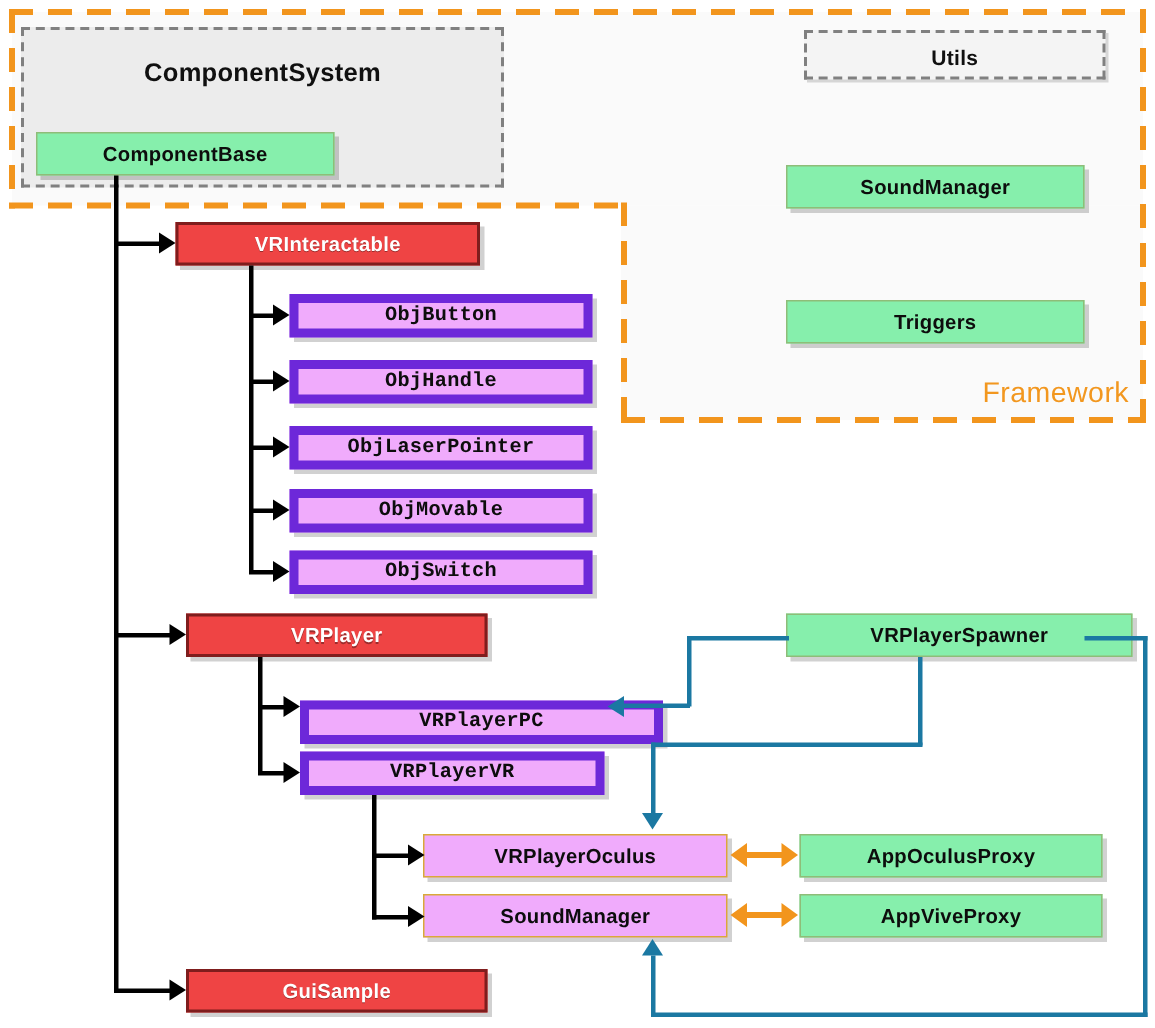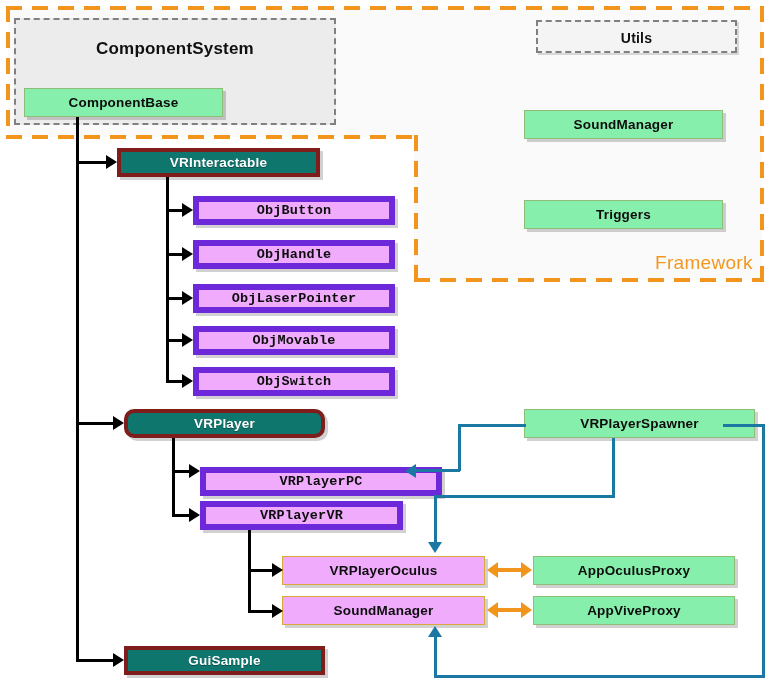--- a/index.html
+++ b/index.html
@@ -40,22 +40,22 @@
     box-sizing:border-box;
     display:flex;
     align-items:center;
     justify-content:center;
     font-size:13.5px;
     font-weight:bold;
     letter-spacing:0.2px;
     box-shadow:3px 3px 0 rgba(0,0,0,0.18);
   }
   .node.blue{
-    background:#0f766e;
-    border:4px solid #7f1d1d;
+    background:#ef4444;
+    border:2px solid #7f1d1d;
     color:#ffffff;
     text-shadow:0 1px 0 rgba(0,0,0,0.35);
   }
   .node.green{
     background:#86efac;
     border:1px solid #8ebd78;
     color:#0d0d0d;
   }
   .node.orange{
     background:#f0abfc;
@@ -171,21 +171,21 @@
   <div class="node orange" style="left:193px;top:284px;width:202px;height:29px;">
     <span>ObjLaserPointer</span>
   </div>
   <div class="node orange" style="left:193px;top:326px;width:202px;height:29px;">
     <span>ObjMovable</span>
   </div>
   <div class="node orange" style="left:193px;top:367px;width:202px;height:29px;">
     <span>ObjSwitch</span>
   </div>
 
-  <div class="node blue" style="left:124px;top:409px;width:201px;height:29px;border-radius:10px;">
+  <div class="node blue" style="left:124px;top:409px;width:201px;height:29px;">
     <span>VRPlayer</span>
   </div>
 
   <div class="node orange" style="left:200px;top:457px;width:242px;height:29px;margin-top:10px;">
     <span>VRPlayerPC</span>
   </div>
   <div class="node orange" style="left:200px;top:501px;width:203px;height:29px;">
     <span>VRPlayerVR</span>
   </div>
 

